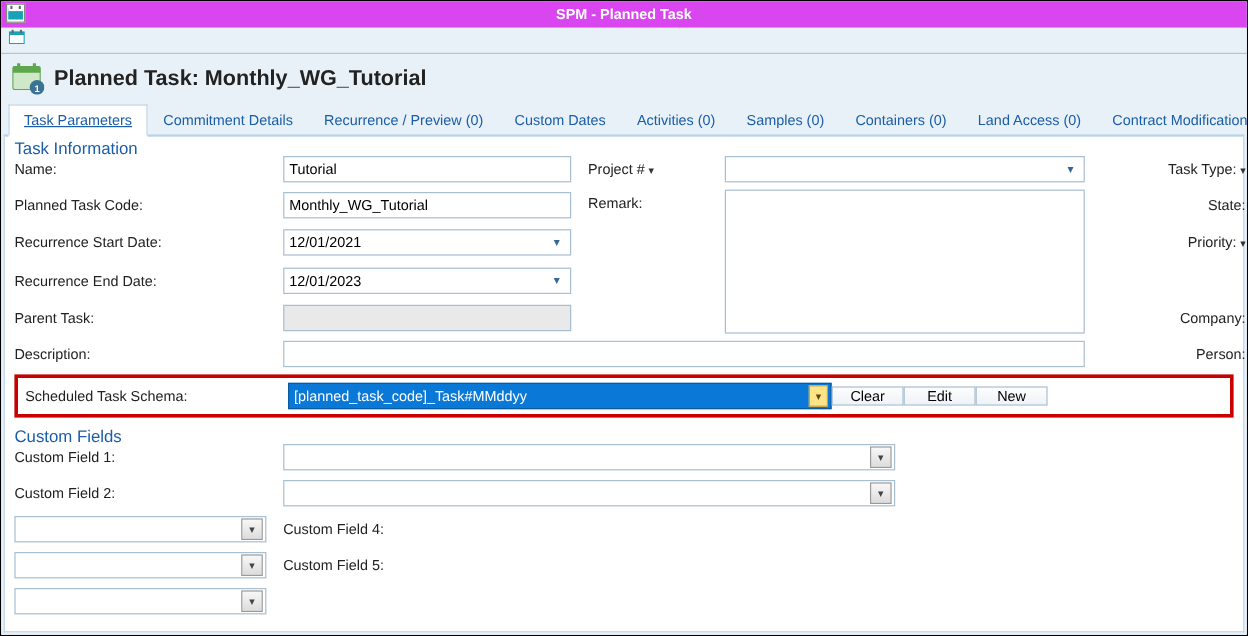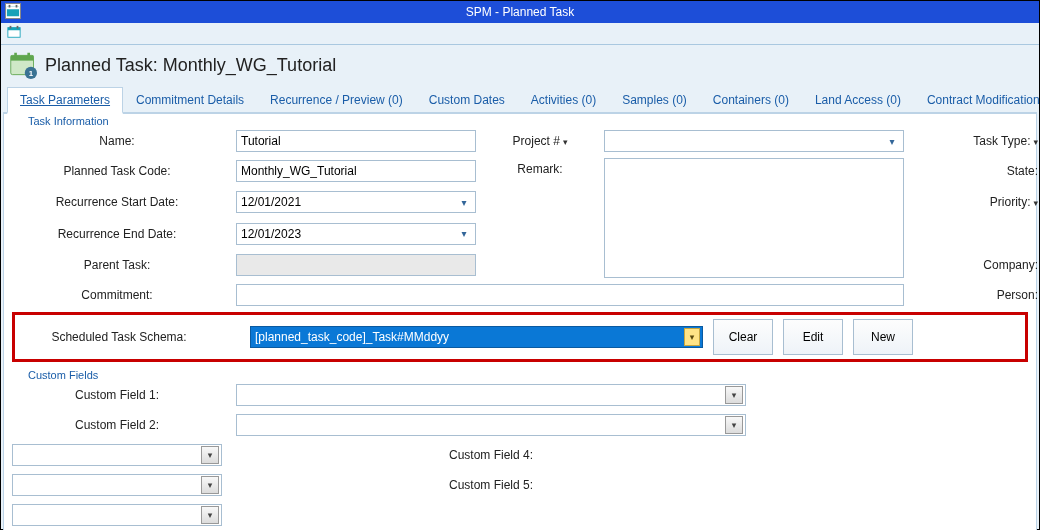--- a/index.html
+++ b/index.html
@@ -7,27 +7,28 @@
 
   .window {
     width: 1040px;
     height: 530px;
     border: 1px solid #000;
     background: #fff;
   }
 
   .titlebar {
     height: 22px;
-    background: #1d4ed8;
+    background: #d946ef;
     display: flex;
     align-items: center;
     justify-content: center;
     position: relative;
     color: #fff;
     font-size: 12px;
+    font-weight: bold;
   }
   .titlebar .cal-icon {
     position: absolute;
     left: 4px;
     top: 2px;
     width: 16px;
     height: 16px;
     display: flex;
     align-items: center;
     justify-content: center;
@@ -54,21 +55,21 @@
   .page-title-row {
     display: flex;
     align-items: center;
     padding: 2px 6px 8px 6px;
   }
   .page-title-row .big-icon {
     width: 28px; height: 28px; margin-right: 8px;
   }
   .page-title-text {
     font-size: 18px;
-    font-weight: normal;
+    font-weight: bold;
     color: #222;
   }
 
   .tabbar {
     display: flex;
     border-bottom: 2px solid #bcd3e6;
     padding-left: 4px;
   }
   .tab {
     padding: 5px 12px 5px 12px;
@@ -94,39 +95,39 @@
     border-top: none;
     padding: 2px 2px 6px 2px;
   }
 
   .fieldset {
     margin: 0;
     padding: 4px 6px 8px 6px;
     position: relative;
   }
   .fieldset-label {
-    font-size: 11px;
+    font-size: 14px;
     color: #1a5da8;
     padding: 0 2px;
     position: absolute;
     top: -1px;
-    left: 20px;
+    left: 4px;
   }
   .fieldset-inner { padding-top: 10px; }
 
   .form-grid {
     display: grid;
     grid-template-columns: 210px 240px 100px 300px 120px;
     column-gap: 14px;
     row-gap: 6px;
     align-items: center;
     font-size: 12px;
   }
   .lbl {
-    text-align: center;
+    text-align: left;
     color: #222;
     white-space: nowrap;
   }
   .lbl.bold { font-weight: normal; }
   .rlbl {
     text-align: right;
     color: #222;
     white-space: nowrap;
   }
   .caret { font-size: 9px; color: #333; margin-left: 3px; }
@@ -156,21 +157,20 @@
   }
 
   .schema-row-wrap {
     margin-top: 6px;
     border: 3px solid #c80000;
     padding: 4px 6px;
   }
   .schema-row {
     display: grid;
     grid-template-columns: 196px 476px 60px 60px 60px;
-    column-gap: 10px;
     align-items: center;
     font-size: 12px;
   }
   .schema-cmb {
     height: 22px;
     background: #0a78d6;
     border: 1px solid #0a5aa0;
     color: #fff;
     display: flex;
     justify-content: space-between;
@@ -181,21 +181,21 @@
   .schema-cmb .arrow-btn {
     width: 16px; height: 18px;
     background: #ffe487;
     border: 1px solid #c7a63f;
     display: flex; align-items: center; justify-content: center;
     color: #5b4a0f;
     font-size: 9px;
   }
 
   .btn {
-    height: 36px;
+    height: 16px;
     border: 1px solid #a8bed1;
     background: linear-gradient(#fdfdfd,#eef3f8);
     font-size: 12px;
     cursor: default;
     padding: 0 4px;
   }
 
   .customfields-grid {
     display: grid;
     grid-template-columns: 210px 510px;
@@ -317,21 +317,21 @@
                 <span class="arrow">▾</span>
               </div>
             <div></div>
             <div></div>
 
             <div class="lbl">Parent Task:</div>
             <input class="txt readonly" readonly="" style="">
             <div></div>
             <div class="rlbl">Company:</div>
 
-            <div class="lbl">Commitment:</div>
+            <div class="lbl">Description:</div>
             <input class="txt" style="grid-column: 2 / span 3;">
             <div class="rlbl">Person:</div>
 
           </div>
 
           <div class="schema-row-wrap">
             <div class="schema-row">
               <div class="lbl bold">Scheduled Task Schema:</div>
               <div class="schema-cmb">
                 <span>[planned_task_code]_Task#MMddyy</span>

